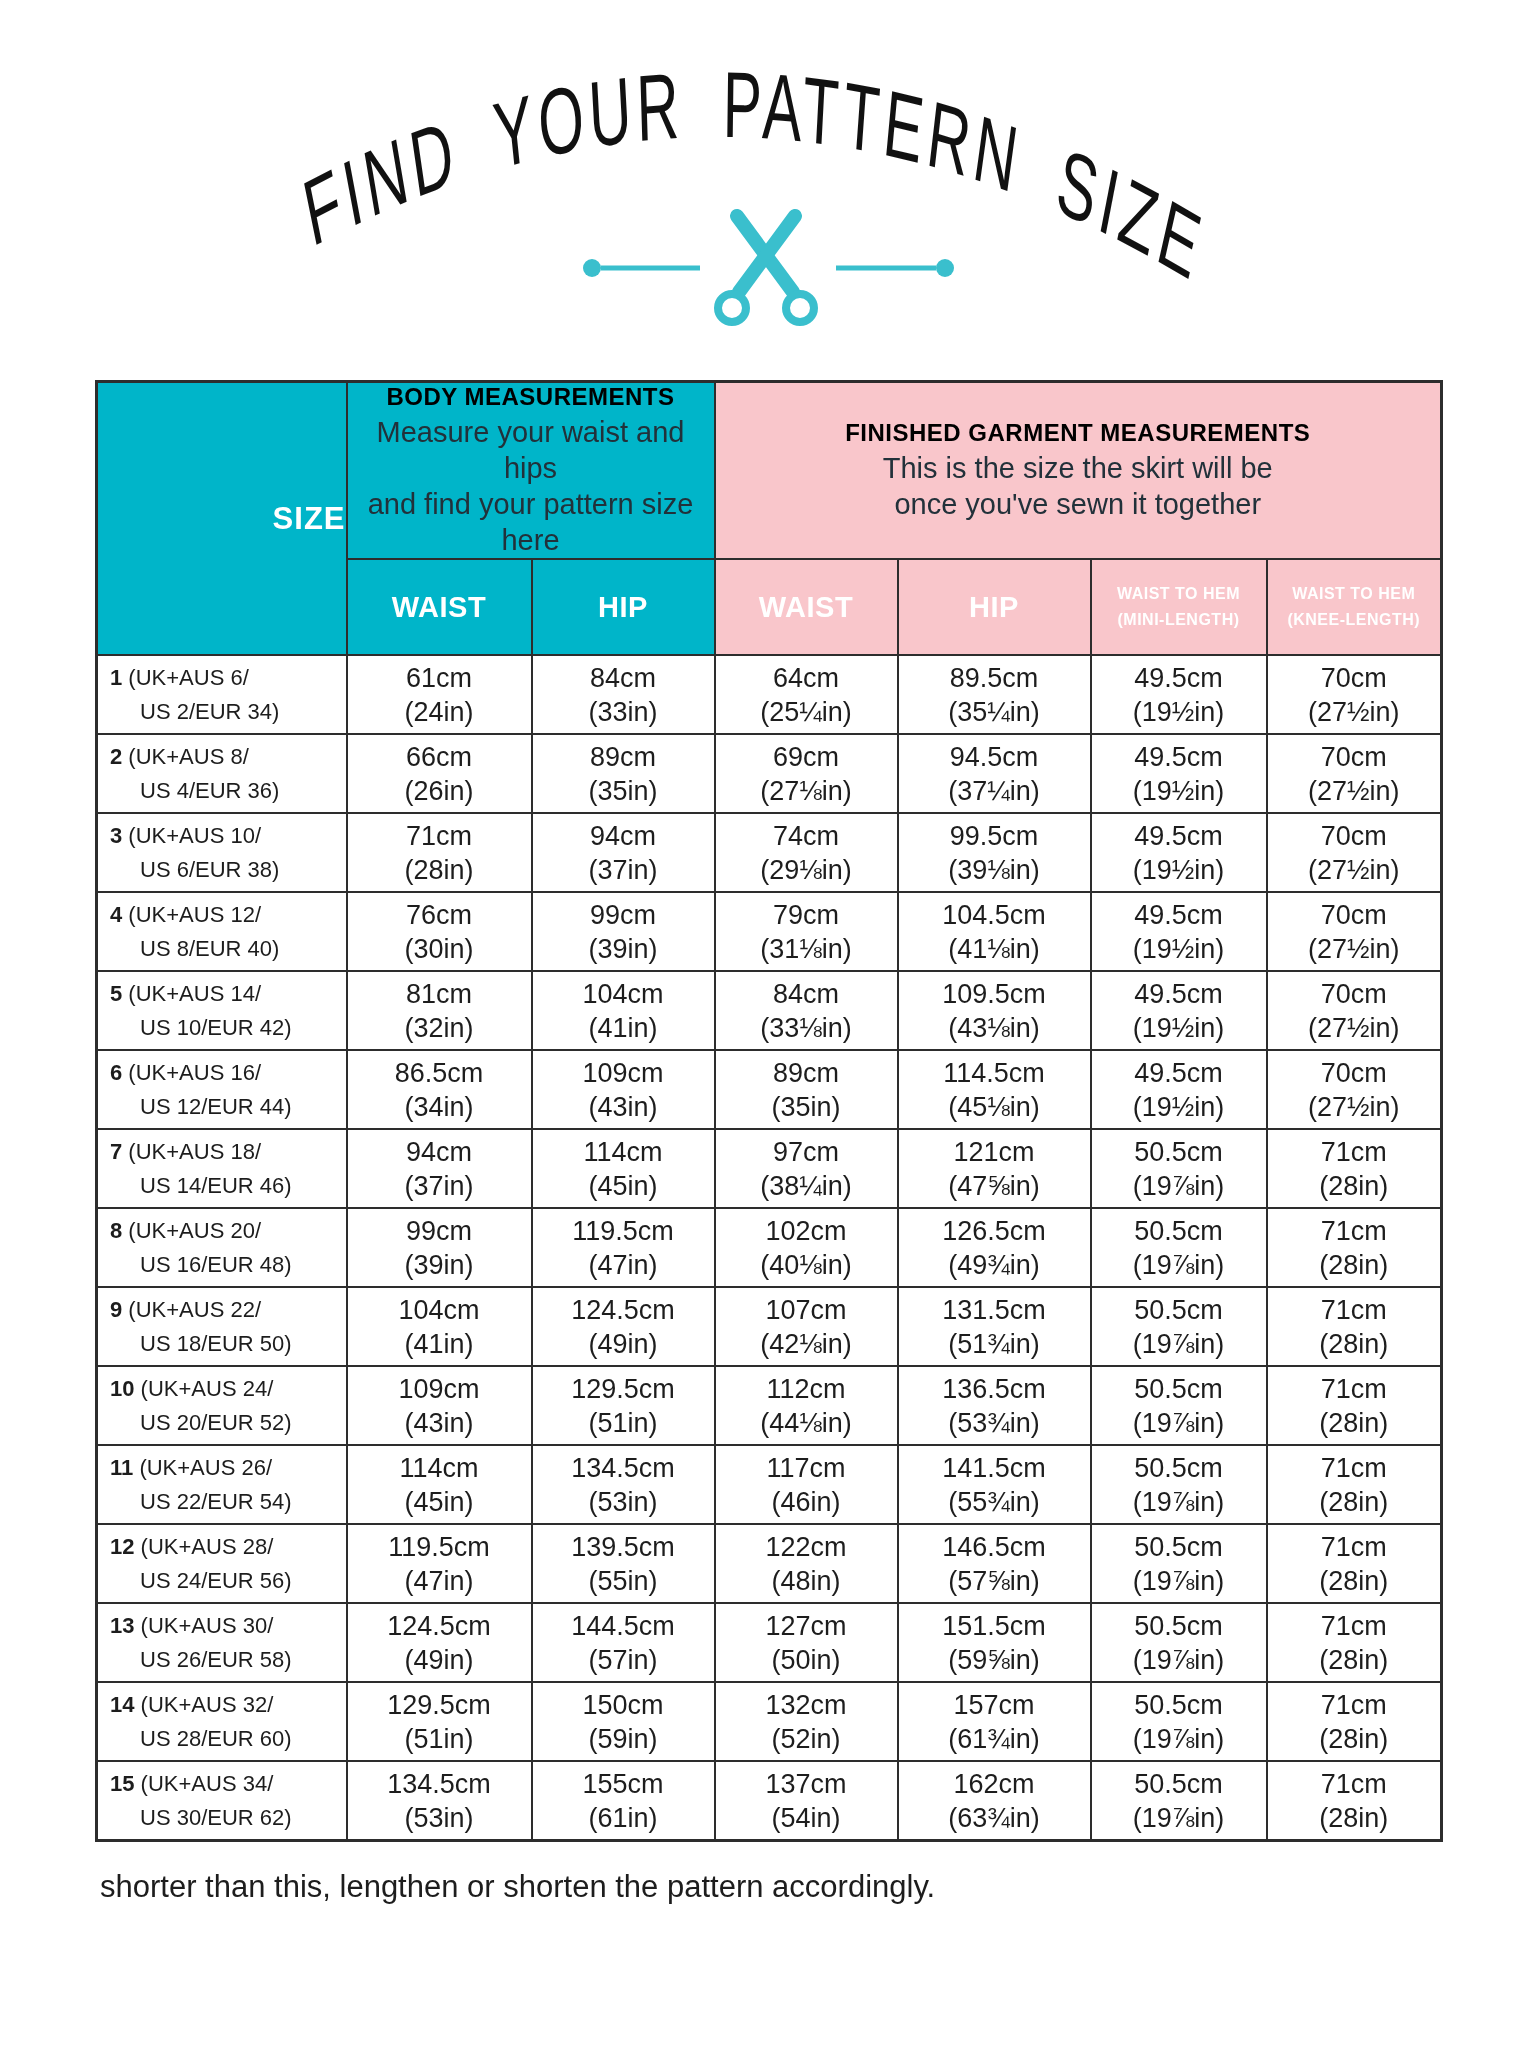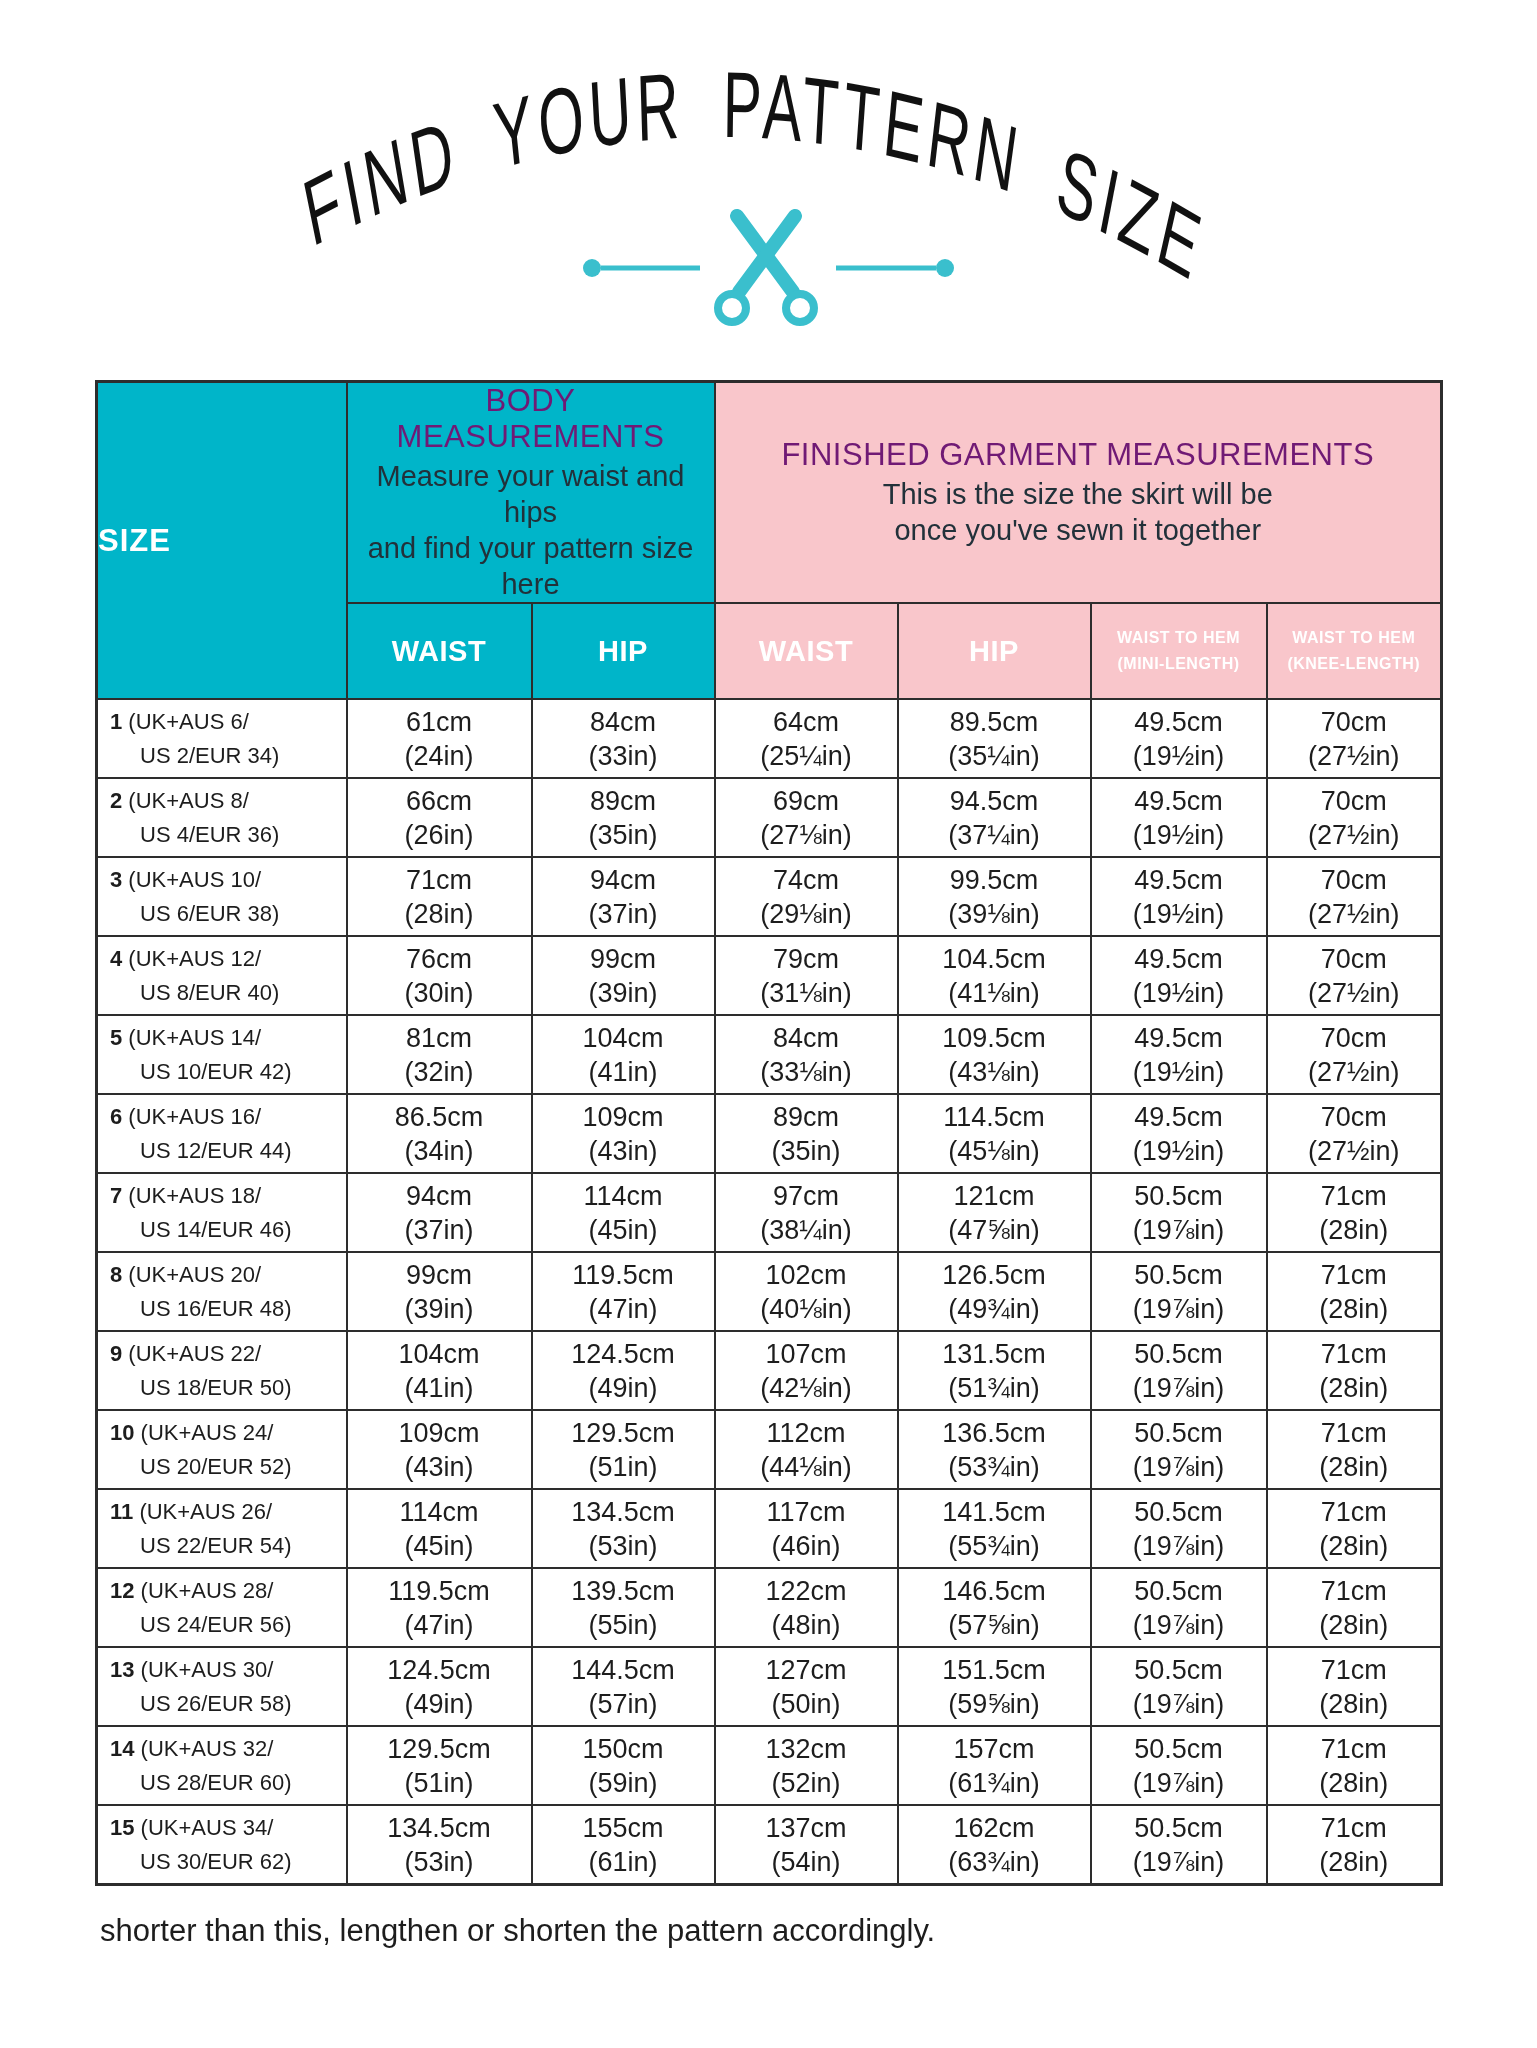--- a/index.html
+++ b/index.html
@@ -20,23 +20,23 @@
 
   .table-wrap{margin:20px 0 0 95px;}
   table{
     border-collapse:collapse;width:1345px;table-layout:fixed;
     border:3px solid var(--border);
   }
   th,td{border:2px solid var(--border);padding:0;}
   .teal{background:var(--teal);}
   .pink{background:var(--pink);}
   .th-group{height:134px;vertical-align:middle;text-align:center;}
-  .g-title{color:#701a75;font-weight:normal;font-size:31px;letter-spacing:0.5px;}
+  .g-title{color:#000000;font-weight:bold;font-size:24px;letter-spacing:0.5px;}
   .g-sub{color:#22313a;font-size:29px;line-height:36px;margin-top:3px;font-weight:normal;}
-  .th-size{color:#ffffff;font-size:31px;font-weight:bold;text-align:left;vertical-align:middle;letter-spacing:1px;}
+  .th-size{color:#ffffff;font-size:31px;font-weight:bold;text-align:right;vertical-align:middle;letter-spacing:1px;}
   .th-col{height:94px;color:#ffffff;font-size:29px;font-weight:bold;text-align:center;vertical-align:middle;letter-spacing:0.5px;}
   .th-col-sm{font-size:16px;line-height:26px;padding:0 16px;}
   tbody td{height:77px;vertical-align:middle;background:#ffffff;}
   .val-cell{text-align:center;font-size:27px;line-height:34px;}
   .size-cell{font-size:22px;line-height:34px;padding-left:12px;text-align:left;}
   .size-cell b{font-weight:bold;}
   .sl2{padding-left:30px;}
 
   .footer{margin:22px 0 0 100px;width:1380px;font-size:31px;line-height:46px;color:var(--text);}
 </style>

